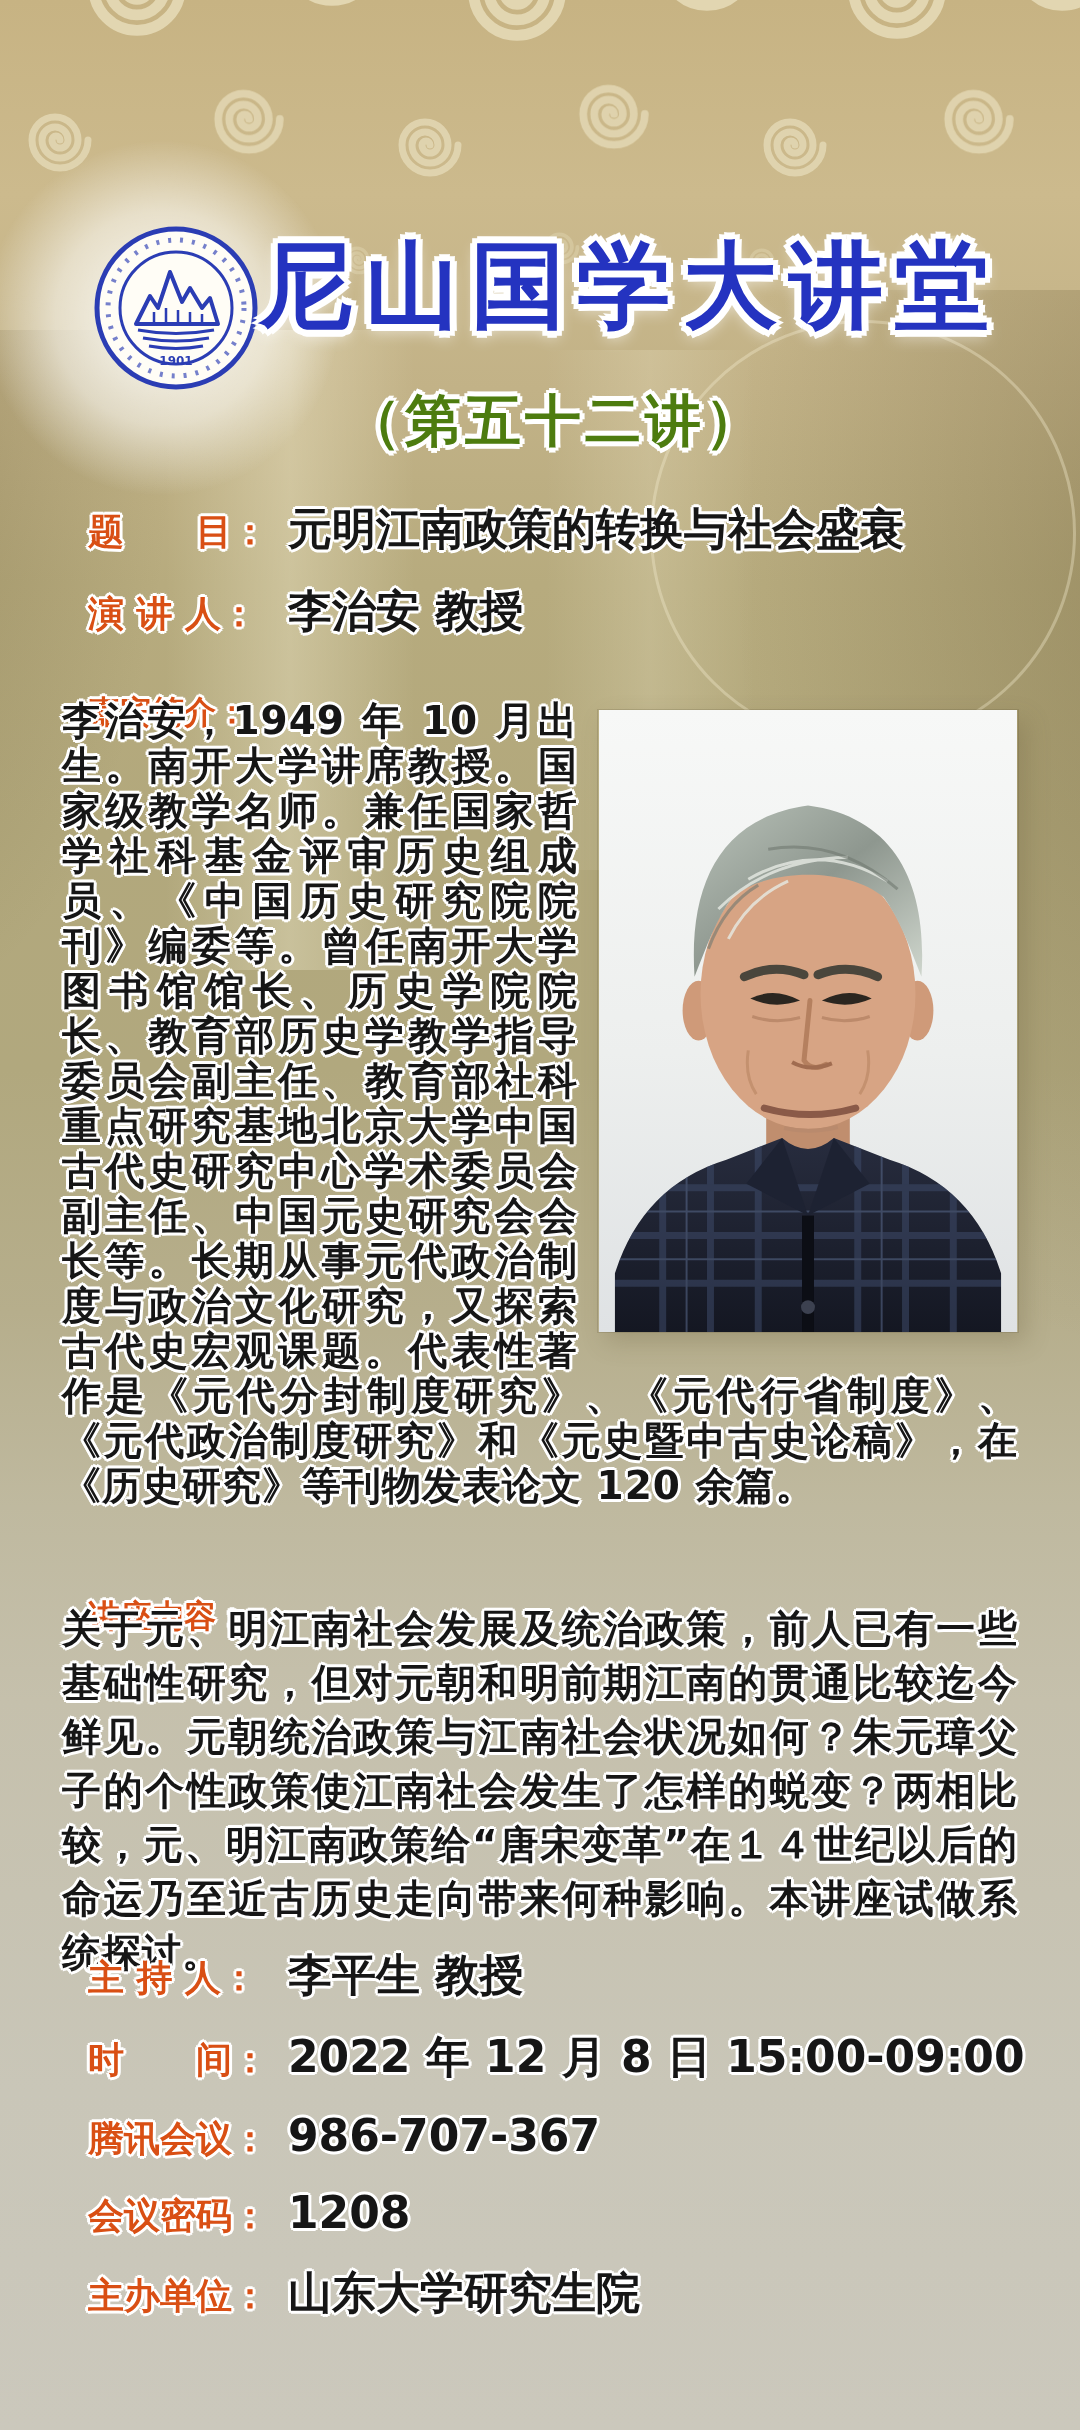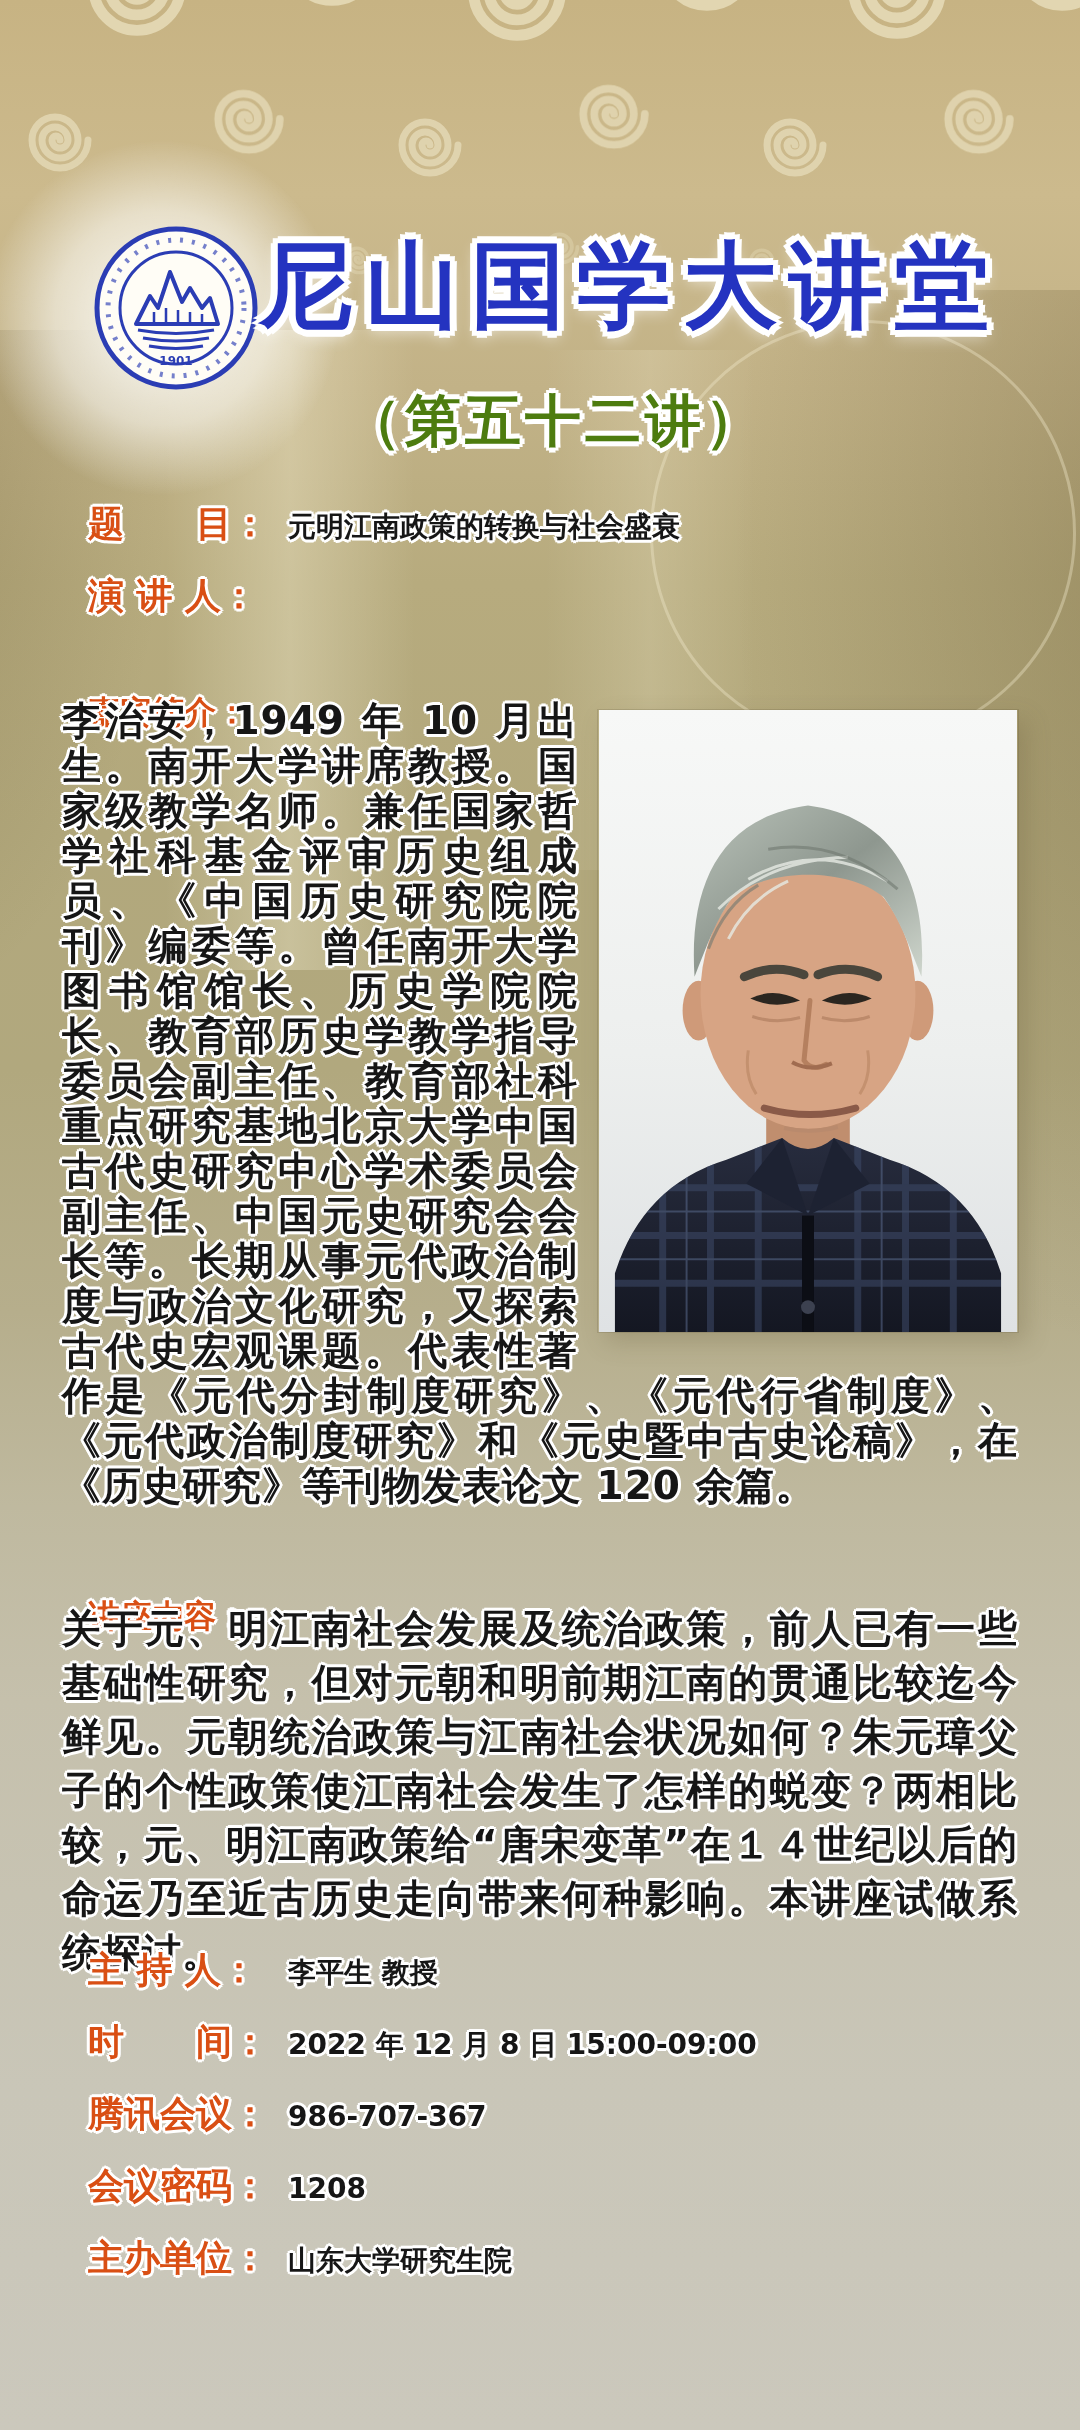--- a/index.html
+++ b/index.html
@@ -39,21 +39,21 @@
   .omid{text-shadow:
     -5px 0 0 #fff,5px 0 0 #fff,0 -5px 0 #fff,0 5px 0 #fff,
     -3px -3px 0 #fff,3px -3px 0 #fff,-3px 3px 0 #fff,3px 3px 0 #fff;}
   .osm{text-shadow:
     -3px 0 0 #fff,3px 0 0 #fff,0 -3px 0 #fff,0 3px 0 #fff,
     -2px -2px 0 #fff,2px -2px 0 #fff,-2px 2px 0 #fff,2px 2px 0 #fff;}
   
   .row{display:flex;align-items:baseline;margin-bottom:23px;}
   .lab{color:#d94f14;font-weight:900;font-size:36px;white-space:pre;
        display:inline-block;min-width:200px;}
-  .val{color:#161616;font-weight:900;font-size:28px;white-space:pre;}
+  .val{color:#161616;font-weight:900;font-size:44px;white-space:pre;}
   .topic-rows{left:88px;top:500px;}
   .info-rows{left:88px;top:1946px;}
   .heading{color:#d94f14;font-weight:900;font-size:32px;margin-top:39px;}
   .guest-heading{left:88px;top:652px;}
   .content-heading{left:88px;top:1556px;}
   
   .bio-block{left:62px;top:698px;width:956px;}
   .portrait{float:right;width:420px;height:622px;margin:12px 0 14px 20px;
     box-shadow:0 0 0 1px rgba(90,80,50,.18), 8px 10px 22px rgba(100,88,55,.25);}
   .portrait svg{display:block;width:100%;height:100%;}
@@ -118,20 +118,21 @@
 <div class="abs title-line obig">尼山国学大讲堂</div>
 <div class="abs subtitle-line omid">（第五十二讲）</div>
 
 <div class="abs topic-rows">
   <div class="row">
     <span class="lab osm">题　　目：</span>
     <span class="val osm">元明江南政策的转换与社会盛衰</span>
   </div>
   <div class="row">
     <span class="lab osm">演 讲 人：</span>
+    <span class="val osm">李治安 教授</span>
   </div>
 </div>
 
 <div class="abs heading guest-heading osm">嘉宾简介：</div>
 
 <div class="abs bio-block">
   <div class="portrait">
     <svg viewBox="0 0 420 625">
       <defs>
         <linearGradient id="pbg" x1="0" y1="0" x2="0" y2="1">

